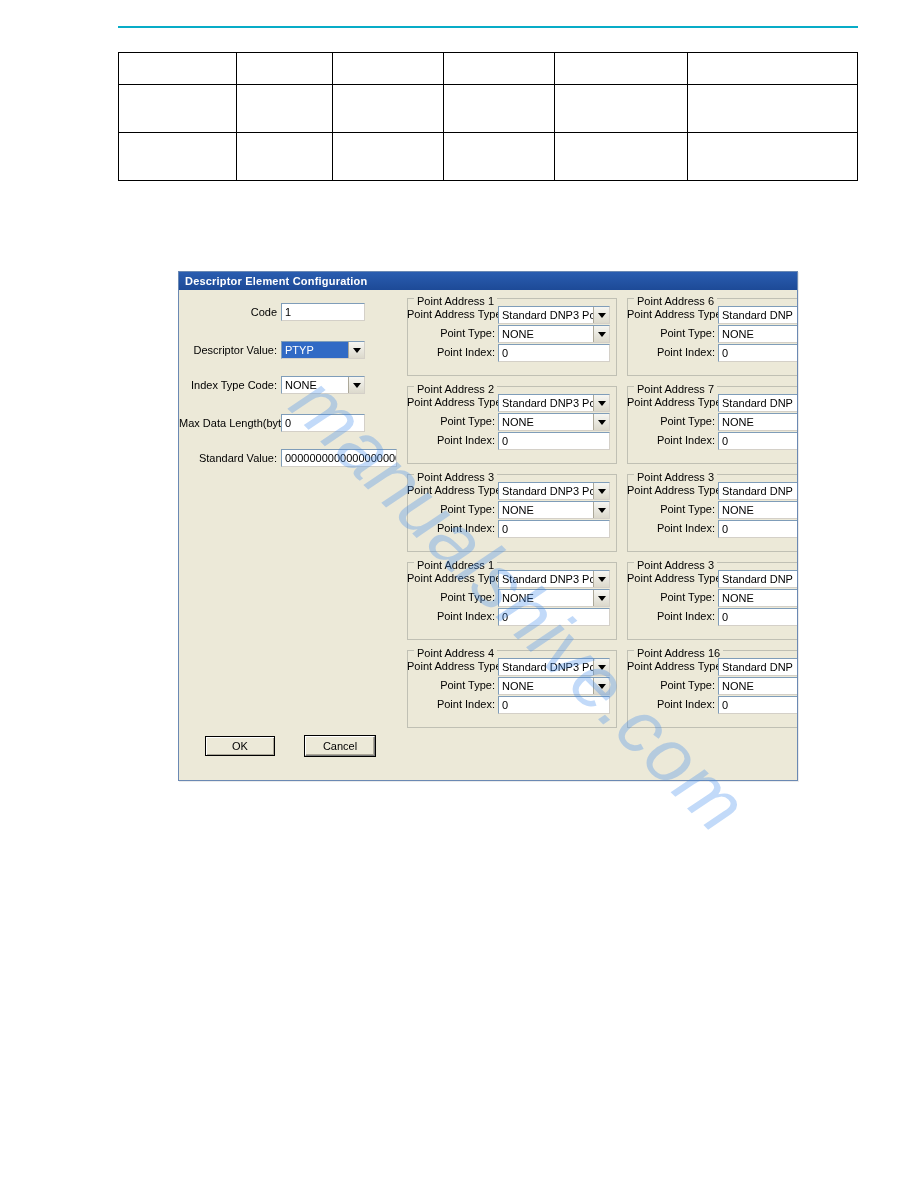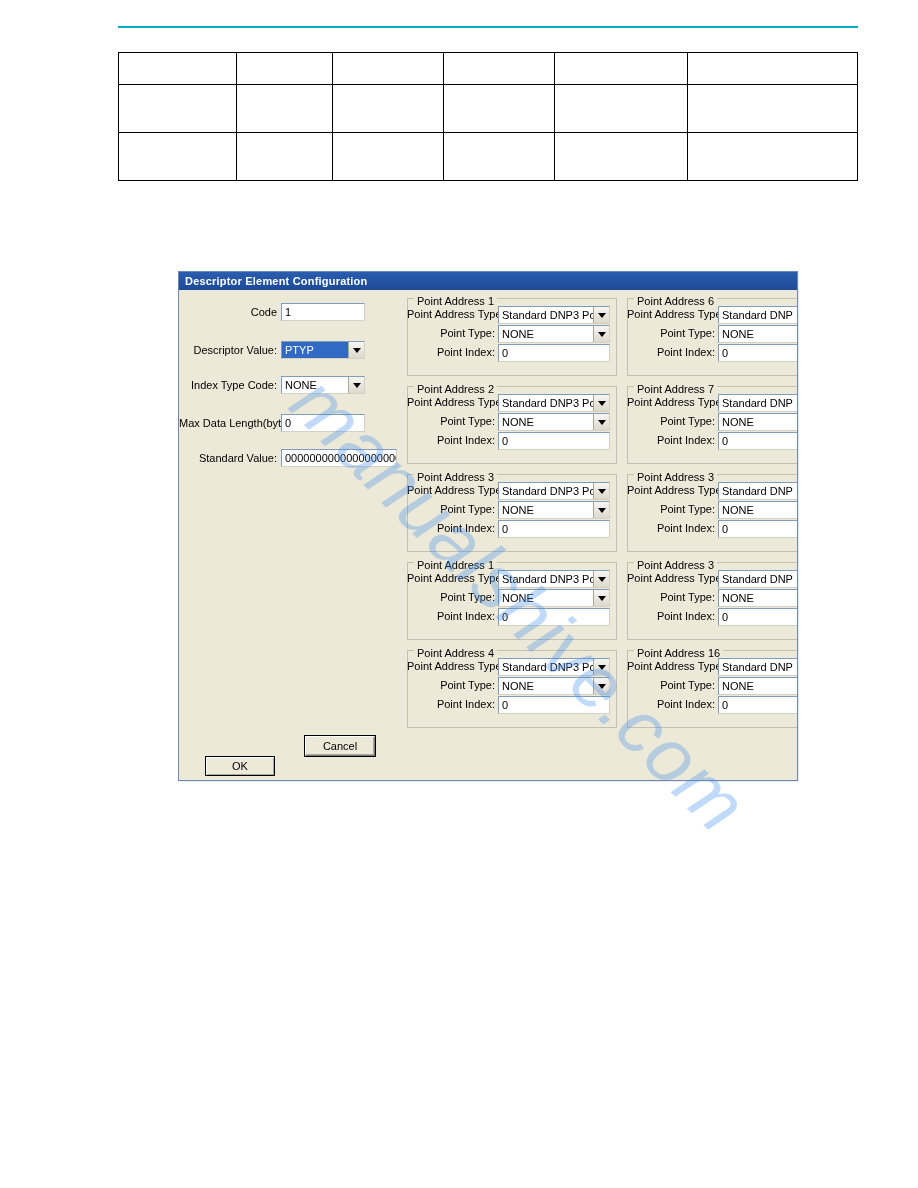--- a/index.html
+++ b/index.html
@@ -321,19 +321,19 @@
         <div class="fld" style="left: 539px; top: 318px; width: 102px;">0</div>
         <div class="groupbox" style="left: 448px; top: 360px; width: 200px; height: 78px;">
           <div class="legend">Point Address 16</div>
         </div>
         <div class="lbl" style="left: 448px; width: 88px; top: 370px;">Point Address Type:</div>
         <div class="lbl" style="left: 448px; width: 88px; top: 389px;">Point Type:</div>
         <div class="lbl" style="left: 448px; width: 88px; top: 408px;">Point Index:</div>
         <div class="fld" style="left: 539px; top: 368px; width: 102px;">Standard DNP</div>
         <div class="fld" style="left: 539px; top: 387px; width: 102px;">NONE</div>
         <div class="fld" style="left: 539px; top: 406px; width: 102px;">0</div>
-        <div class="btn default" style="left: 26px; top: 446px; margin-top: 20px;">OK</div>
+        <div class="btn default" style="left: 26px; top: 446px;">OK</div>
         <div class="btn" style="left: 126px; top: 446px;">Cancel</div>
       </div>
   </div>
 </div>
 
 <div class="watermark">manualshive.com</div>
 
 </body></html>

